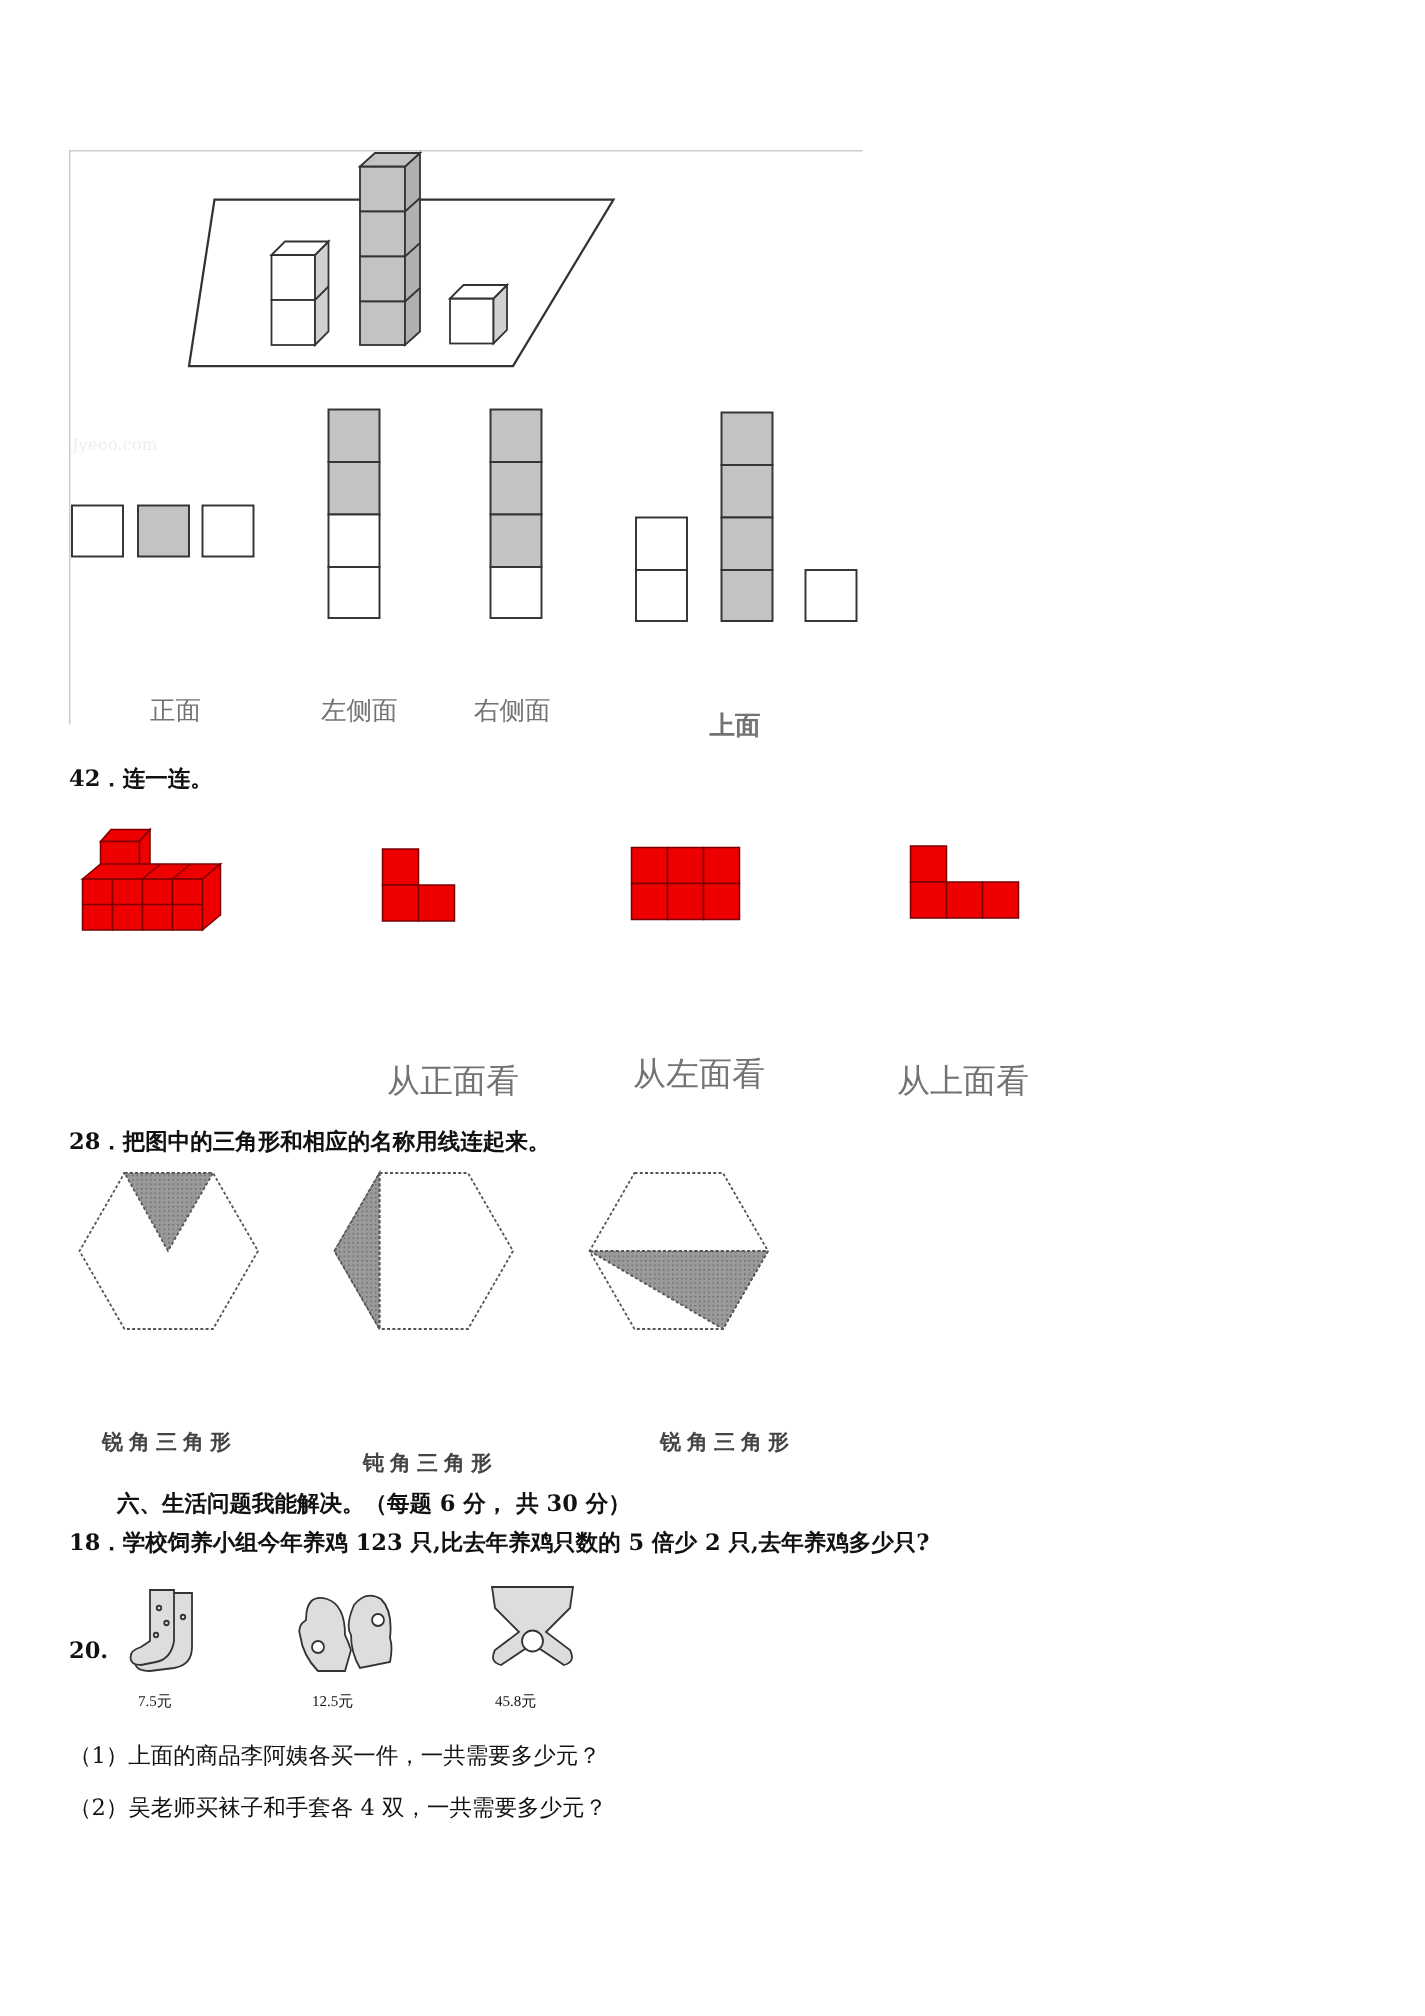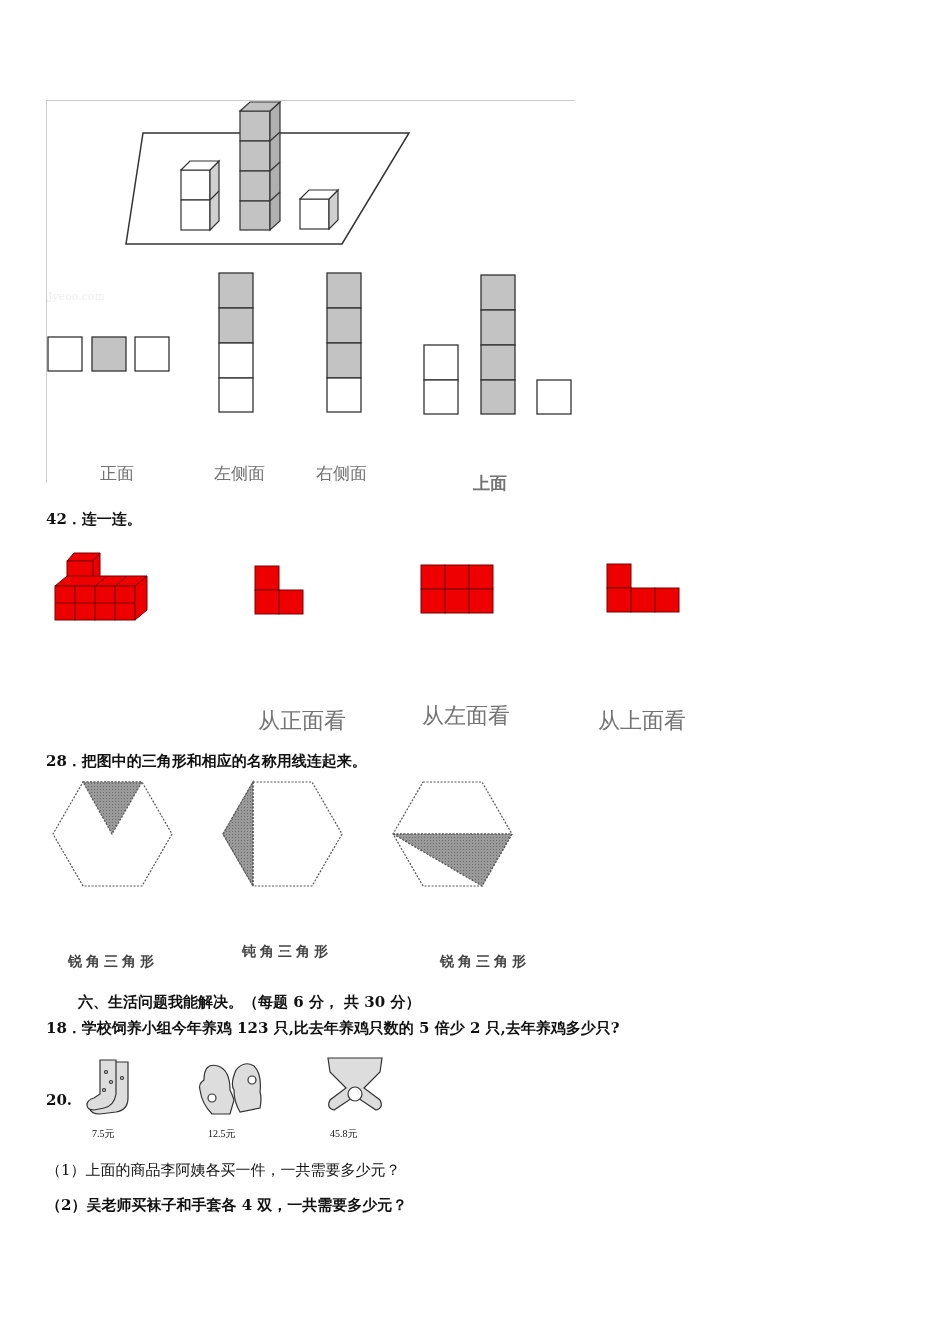--- a/index.html
+++ b/index.html
@@ -155,21 +155,21 @@
     <polygon points="207,2 207,106 177,54" fill="url(#dots)"></polygon>
     <line x1="207" y1="2" x2="207" y2="106"></line>
 
     <polygon points="377,2 436,2 466,54 436,106 377,106 347,54"></polygon>
     <line x1="347" y1="54" x2="466" y2="54"></line>
     <polygon points="347,54 466,54 436,106" fill="url(#dots)"></polygon>
   </g>
 </svg>
 
 <div class="abs tri-label" style="left:68px; top:953px;">锐角三角形</div>
-<div class="abs tri-label" style="left:242px; top:943px;">钝角三角形</div>
+<div class="abs tri-label" style="left:242px; top:967px;">钝角三角形</div>
 <div class="abs tri-label" style="left:440px; top:953px;">锐角三角形</div>
 
 <div class="abs q-text" style="left:46px; top:993px;margin-left:32px;">六、生活问题我能解决。（每题 6 分， 共 30 分）</div>
 <div class="abs q-text" style="left:46px; top:1019px;">18．学校饲养小组今年养鸡 123 只,比去年养鸡只数的 5 倍少 2 只,去年养鸡多少只?</div>
 
 <div class="abs q-text" style="left:46px; top:1091px;">20.</div>
 
 <svg class="abs" style="left:86px; top:1058px;" width="50" height="60" viewBox="0 0 50 60">
   <g stroke="#333" stroke-width="1.2" fill="#ddd">
     <path d="M22,4 L42,4 L42,40 Q42,52 30,54 L14,56 Q4,56 4,50 Q4,44 12,42 L22,36 Z"></path>
@@ -195,13 +195,13 @@
     <path d="M4,4 L58,4 L56,18 L40,34 L56,46 Q60,54 52,56 L34,44 L28,44 L10,56 Q2,54 6,46 L22,34 L6,18 Z"></path>
     <circle cx="31" cy="40" r="7" fill="#fff"></circle>
   </g>
 </svg>
 
 <div class="abs price" style="left:92px; top:1127px;">7.5元</div>
 <div class="abs price" style="left:208px; top:1127px;">12.5元</div>
 <div class="abs price" style="left:330px; top:1127px;">45.8元</div>
 
 <div class="abs q-text" style="left:46px; top:1161px; font-weight:normal;">（1）上面的商品李阿姨各买一件，一共需要多少元？</div>
-<div class="abs q-text" style="left:46px; top:1196px; font-weight:bold;">（2）吴老师买袜子和手套各 4 双，一共需要多少元？</div>
+<div class="abs q-text" style="left:46px; top:1196px; font-weight:normal;">（2）吴老师买袜子和手套各 4 双，一共需要多少元？</div>
 
 </body></html>

